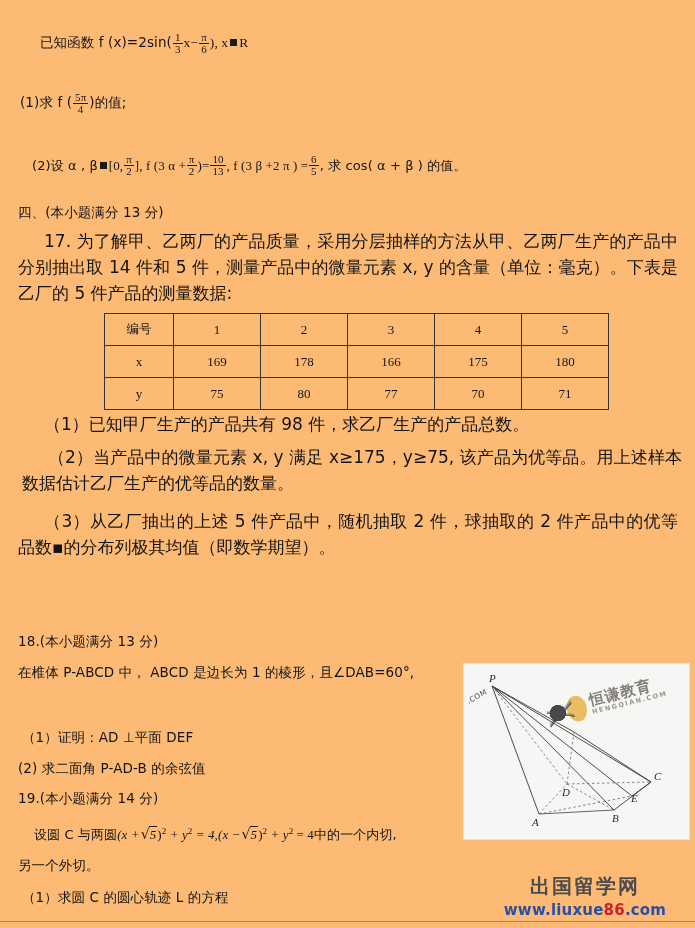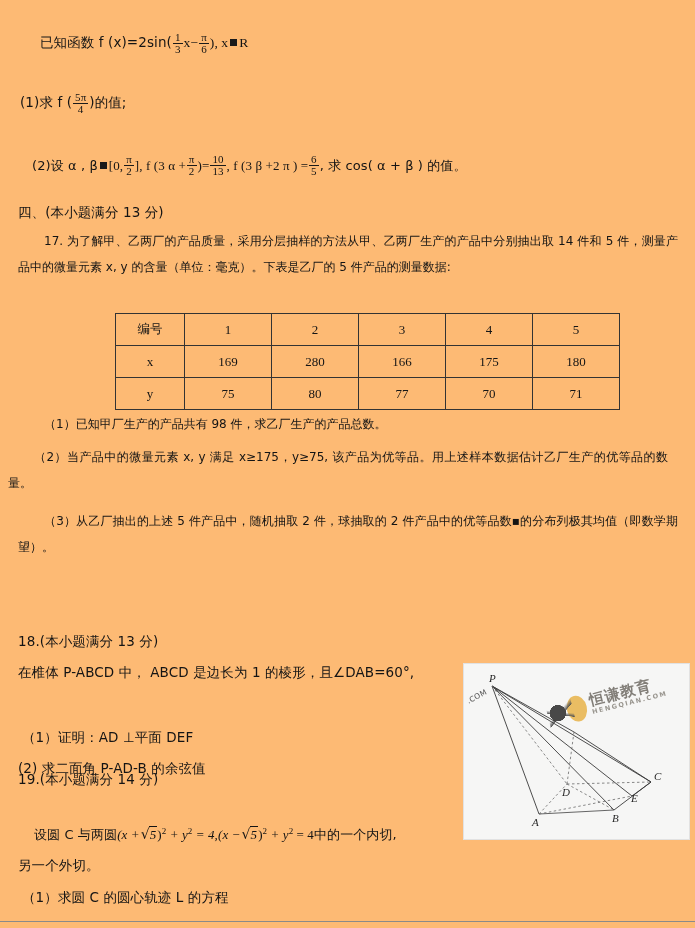--- a/index.html
+++ b/index.html
@@ -26,21 +26,21 @@
   .line {
     position: absolute;
     white-space: nowrap;
     font-size: 13.5px;
     line-height: 1.15;
     color: #141414;
     letter-spacing: 0.1px;
   }
   .para {
     position: absolute;
-    font-size: 12px;
+    font-size: 17px;
     line-height: 26px;
     color: #141414;
     text-align: justify;
   }
   .cjk { font-family: "DejaVu Sans", "Liberation Sans", sans-serif; }
 
   
   .math { font-family: "Liberation Serif", "DejaVu Serif", serif; }
   .frac {
     display: inline-block;
@@ -220,64 +220,64 @@
   </div>
 
   <div class="line cjk" style="left:32px; top:154px; font-size:13px;">
     <span>(2)设 α ,  β</span><span class="boxglyph"></span><span class="math">[0,</span><span class="frac math"><span class="num">π</span><span class="den">2</span></span><span class="math">], f (3 α +</span><span class="frac math"><span class="num">π</span><span class="den">2</span></span><span class="math">)=</span><span class="frac math"><span class="num">10</span><span class="den">13</span></span><span class="math">, f (3 β +2 π ) =</span><span class="frac math"><span class="num">6</span><span class="den">5</span></span><span>, 求 cos( α + β ) 的值。</span>
   </div>
 
   <div class="line cjk" style="left:18px; top:205px;">四、(本小题满分 13 分)</div>
 
   <div class="para cjk" style="left:18px; top:228px; width:660px; text-indent:26px;">17. 为了解甲、乙两厂的产品质量，采用分层抽样的方法从甲、乙两厂生产的产品中分别抽出取 14 件和 5 件，测量产品中的微量元素 x, y 的含量（单位：毫克）。下表是乙厂的 5 件产品的测量数据:</div>
 
-  <table class="datatable" style="left:115px; top:313px;padding-left:36px;">
+  <table class="datatable" style="left:104px; top:313px;padding-left:36px;">
     <tbody>
         <tr>
       <td class="col0 label">编号</td>
       <td class="dcol">1</td>
       <td class="dcol">2</td>
       <td class="dcol">3</td>
       <td class="dcol">4</td>
       <td class="dcol">5</td>
     </tr>
     <tr>
       <td class="col0">x</td>
       <td class="dcol">169</td>
-      <td class="dcol">280</td>
+      <td class="dcol">178</td>
       <td class="dcol">166</td>
       <td class="dcol">175</td>
       <td class="dcol">180</td>
     </tr>
     <tr>
       <td class="col0">y</td>
       <td class="dcol">75</td>
       <td class="dcol">80</td>
       <td class="dcol">77</td>
       <td class="dcol">70</td>
       <td class="dcol">71</td>
     </tr>
   </tbody>
     </table>
 
   <div class="para cjk" style="left:18px; top:411px; width:660px; text-indent:26px;">（1）已知甲厂生产的产品共有 98 件，求乙厂生产的产品总数。</div>
 
-  <div class="para cjk" style="left:8px; top:444px; width:660px; text-indent:26px;">（2）当产品中的微量元素 x, y 满足 x≥175，y≥75, 该产品为优等品。用上述样本数据估计乙厂生产的优等品的数量。</div>
+  <div class="para cjk" style="left:22px; top:444px; width:660px; text-indent:26px;">（2）当产品中的微量元素 x, y 满足 x≥175，y≥75, 该产品为优等品。用上述样本数据估计乙厂生产的优等品的数量。</div>
 
   <div class="para cjk" style="left:18px; top:508px; width:660px; text-indent:26px;">（3）从乙厂抽出的上述 5 件产品中，随机抽取 2 件，球抽取的 2 件产品中的优等品数▪的分布列极其均值（即数学期望）。</div>
 
   <div class="line cjk" style="left:18px; top:634px;">18.(本小题满分 13 分)</div>
 
   <div class="line cjk" style="left:18px; top:665px;">在椎体 P-ABCD 中， ABCD 是边长为 1 的棱形，且∠DAB=60°,</div>
 
 
   <div class="line cjk" style="left:22px; top:730px;">（1）证明：AD ⊥平面 DEF</div>
   <div class="line cjk" style="left:18px; top:761px;">(2) 求二面角 P-AD-B 的余弦值</div>
 
-  <div class="line cjk" style="left:18px; top:772px;">19.(本小题满分 14 分)</div>
+  <div class="line cjk" style="left:18px; top:791px;">19.(本小题满分 14 分)</div>
 
   <div class="line cjk" style="left:34px; top:826px; font-size:13px;">
     <span>设圆 C 与两圆</span><span class="math ital">(x +</span><span class="sq"><span class="radical">√</span><span class="rad-body math ital">5</span></span><span class="math">)</span><span class="sup math">2</span><span class="math ital"> + y</span><span class="sup math">2</span><span class="math ital"> = 4,(x −</span><span class="sq"><span class="radical">√</span><span class="rad-body math ital">5</span></span><span class="math">)</span><span class="sup math">2</span><span class="math ital"> + y</span><span class="sup math">2</span><span class="math"> = 4</span><span>中的一个内切,</span>
   </div>
 
   <div class="line cjk" style="left:18px; top:858px;">另一个外切。</div>
   <div class="line cjk" style="left:22px; top:890px;">（1）求圆 C 的圆心轨迹 L 的方程</div>
 
   <div class="figure-box" style="left:463px; top:663px; width:225px; height:175px;">
 
@@ -322,16 +322,20 @@
     <div class="wm" style="left:125px; top:18px;">
       <div class="wm-blob"></div>
       <div class="wm-splat" style="left:-44px; top:2px;"></div>
       <div class="wm-cn">恒谦教育</div>
       <div class="wm-en">HENGQIAN.COM</div>
     </div>
 
     
   </div>
 
+  <div class="brand" style="left:485px; top:873px; width:200px;">
+    <div class="brand-cn">出国留学网</div>
+    <div class="brand-url"><span class="u-blue">www.liuxue</span><span class="u-red">86</span><span class="u-blue">.com</span></div>
+  </div>
 
   <div class="bottom-rule" style="top:921px;"></div>
 
 </div>
 
 </body></html>

